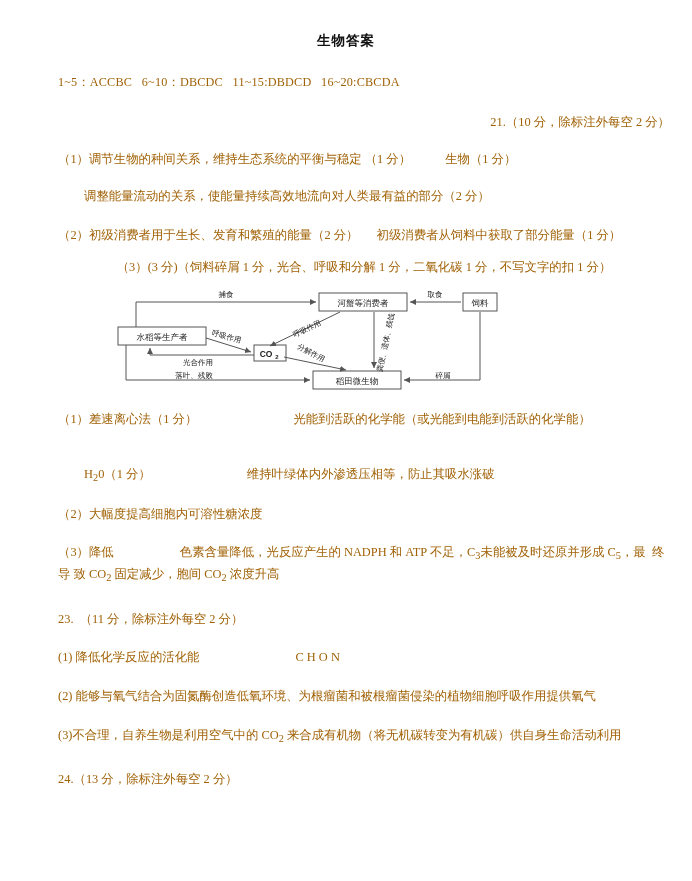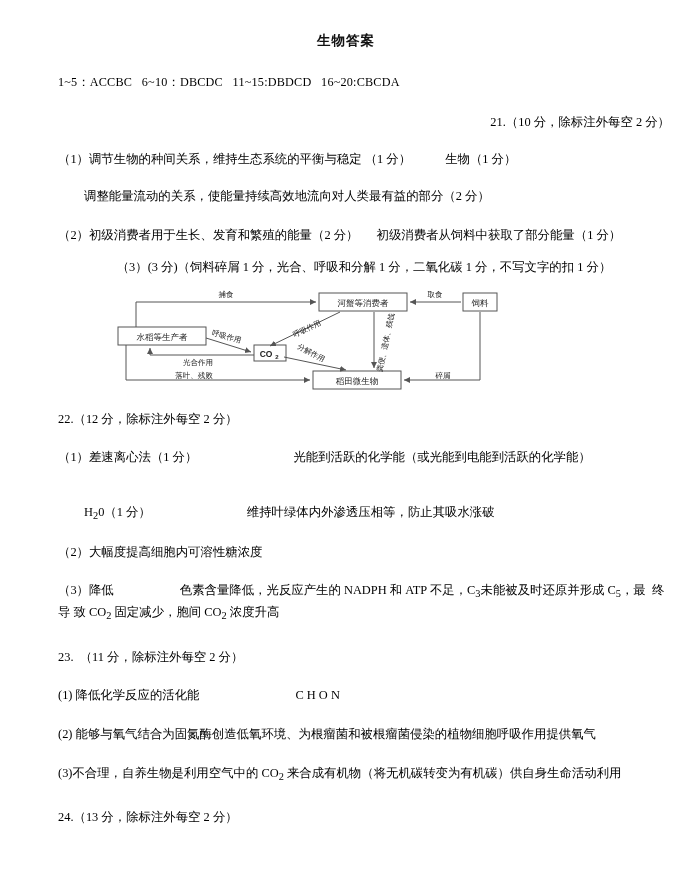--- a/index.html
+++ b/index.html
@@ -30,21 +30,21 @@
     margin: 0;
     padding-top: 32px;
     color: #111;
   }
   .body-area {
     padding: 0 22px 0 58px;
   }
   .line {
     font-size: 12.4px;
     line-height: 1.45;
-    color: #000000;
+    color: #a16207;
     white-space: pre-wrap;
     margin: 0;
   }
   .ln-objective {
     margin-top: 24px;
     font-size: 12.2px;
     letter-spacing: 0.2px;
   }
   .ln-q21 { margin-top: 22px; text-align: right; }
   .ln-21-1 { margin-top: 19px; }
@@ -160,21 +160,20 @@
           <text x="250" y="48" text-anchor="middle" transform="rotate(-25,250,48)">呼吸作用</text>
           <text x="140" y="82" text-anchor="middle">光合作用</text>
           <text x="252" y="72" text-anchor="middle" transform="rotate(28,252,72)">分解作用</text>
           <text x="136" y="95" text-anchor="middle">落叶、残败</text>
           <text x="330" y="60" text-anchor="middle" transform="rotate(-78,330,60)">粪便、遗体、残饯</text>
           <text x="385" y="95" text-anchor="middle">碎屑</text>
         </g>
       </svg>
     </div>
 
-    <p class="line ln-q22">22.（12 分，除标注外每空 2 分）</p>
 
     <p class="line ln-22-1"><span>（1）差速离心法（1 分）</span><span class="gap-xl"></span><span>光能到活跃的化学能（或光能到电能到活跃的化学能）</span></p>
 
     <p class="line ln-22-1b"><span>H</span><sub>2</sub><span>0（1 分）</span><span class="gap-xl"></span><span>维持叶绿体内外渗透压相等，防止其吸水涨破</span></p>
 
     <p class="line ln-22-2">（2）大幅度提高细胞内可溶性糖浓度</p>
 
     <p class="line ln-22-3"><span>（3）降低</span><span class="gap-lg"></span><span>色素含量降低，光反应产生的 NADPH 和 ATP 不足，C</span><sub>3</sub><span>未能被及时还原并形成 C</span><sub>5</sub><span>，最  终</span></p>
 
     <p class="line ln-22-3b"><span>导 致 CO</span><sub>2</sub><span> 固定减少，胞间 CO</span><sub>2</sub><span> 浓度升高</span></p>

